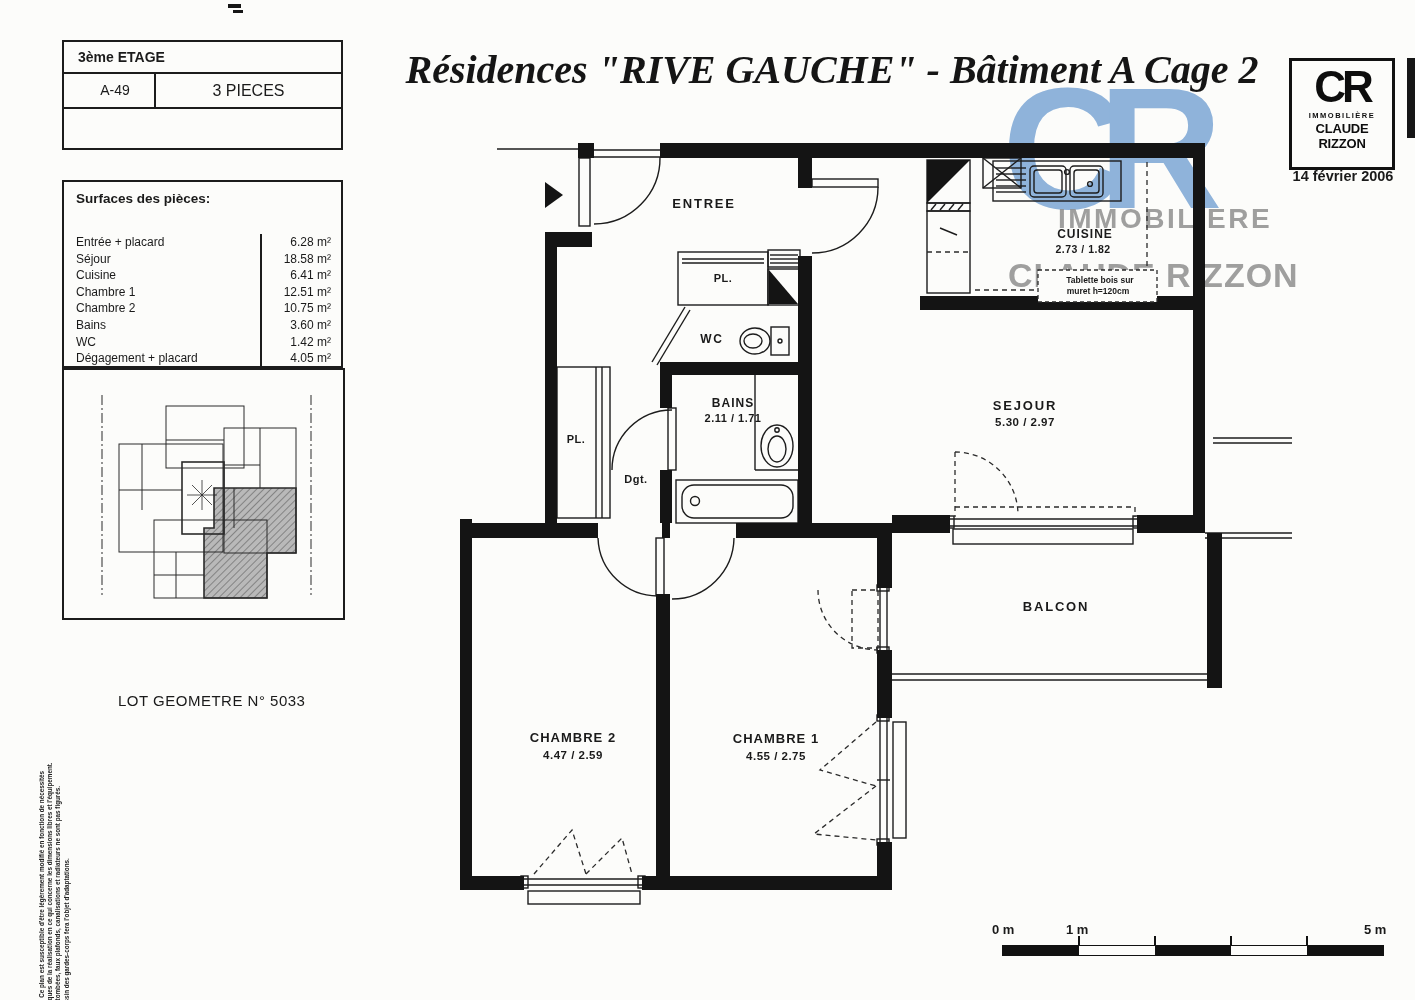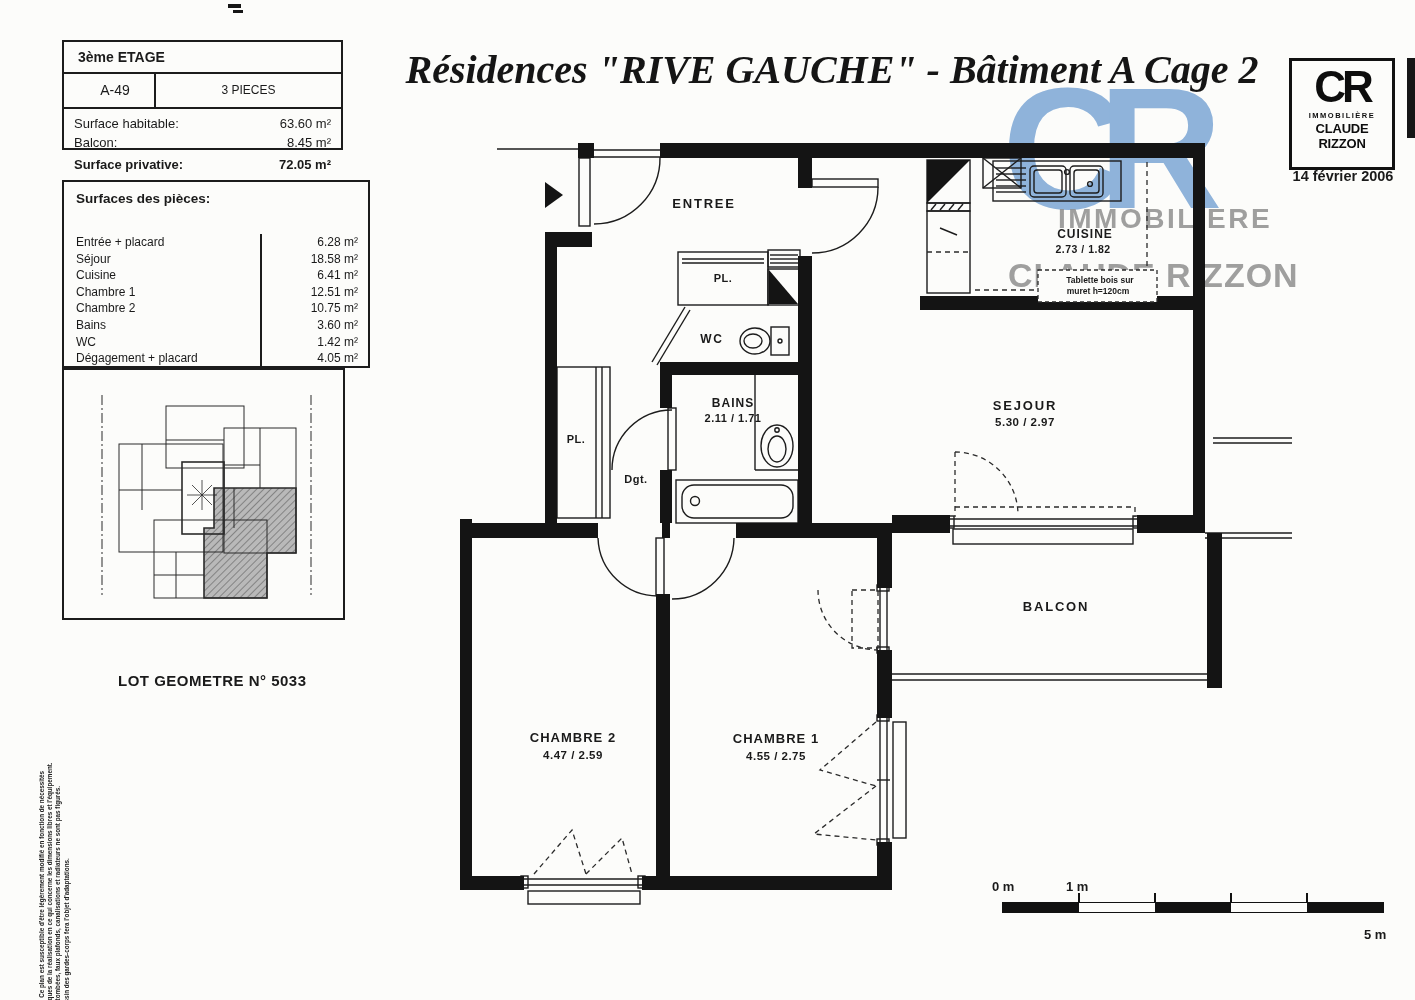--- a/index.html
+++ b/index.html
@@ -5,31 +5,31 @@
   html,body{margin:0;padding:0;background:#e8e8e6;}
   .page{position:relative;width:1415px;height:1000px;background:#fcfcfa;overflow:hidden;
         font-family:"Liberation Sans",sans-serif;color:#1a1a1a;}
   .abs{position:absolute;}
   
   .box{position:absolute;border:2px solid #1c1c1c;background:#fcfcfa;box-sizing:border-box;}
   #info-box{left:62px;top:40px;width:281px;height:110px;}
   .ib-r1{height:30px;line-height:30px;padding-left:14px;font-size:14px;font-weight:bold;border-bottom:2px solid #1c1c1c;}
   .ib-r2{height:33px;border-bottom:2px solid #1c1c1c;display:flex;}
   .ib-r2 .cellA{width:78px;border-right:2px solid #1c1c1c;text-align:center;line-height:33px;font-size:14px;margin-left:12px;}
-  .ib-r2 .cellB{flex:1;text-align:center;line-height:33px;font-size:12px;}
+  .ib-r2 .cellB{flex:1;text-align:center;line-height:33px;font-size:16px;}
   .ib-r3{padding:5px 10px 0 10px;}
   .srow{display:flex;justify-content:space-between;font-size:13px;line-height:19px;}
   .srow.bold{font-weight:bold;margin-top:3px;}
-  #surf-box{left:62px;top:180px;width:308px;height:188px;}
+  #surf-box{left:62px;top:180px;width:281px;height:188px;}
   .sb-title{padding:9px 0 0 12px;font-size:13.5px;font-weight:bold;}
   .sb-list{position:absolute;left:12px;right:10px;top:52px;text-align:center;}
   .sb-row{display:flex;justify-content:space-between;font-size:12px;line-height:16.6px;}
   .sb-vline{position:absolute;left:196px;top:52px;height:134px;width:1.5px;background:#1c1c1c;}
   #keyplan-box{left:62px;top:368px;width:283px;height:252px;}
-  #lot-label{left:118px;top:672px;width:280px;font-size:15px;font-weight:bold;letter-spacing:.5px;}
+  #lot-label{left:118px;top:692px;width:280px;font-size:15px;font-weight:normal;letter-spacing:.5px;}
   
   #main-title{left:378px;top:46px;width:908px;text-align:center;
      font-family:"Liberation Serif",serif;font-style:italic;font-weight:600;font-size:40px;color:#151515;white-space:nowrap;}
   #logo-box{left:1289px;top:58px;width:106px;height:112px;border:3px solid #111;box-sizing:border-box;
      text-align:center;background:#fcfcfa;}
   .logo-cr{font-size:44px;font-weight:900;letter-spacing:-4px;line-height:.95;margin-top:5px;color:#0d0d0d;}
   .logo-l1{font-size:7.5px;font-weight:bold;letter-spacing:1.5px;margin-top:3px;color:#0d0d0d;}
   .logo-l2{font-size:13px;font-weight:900;margin-top:1px;color:#0d0d0d;letter-spacing:-.2px;}
   #logo-date{left:1289px;top:168px;width:108px;text-align:center;font-size:14.5px;font-weight:bold;}
   
@@ -39,21 +39,21 @@
   #wm-l1{left:1058px;top:203px;font-size:28px;font-weight:800;letter-spacing:2.5px;color:#8f8f8f;opacity:.85;}
   #wm-l2{left:1008px;top:256px;font-size:34px;font-weight:900;letter-spacing:1px;color:#8f8f8f;opacity:.85;}
   
   #plan{position:absolute;left:440px;top:130px;z-index:2;}
   text{font-family:"Liberation Sans",sans-serif;fill:#1a1a1a;}
   .rlabel{font-size:13px;font-weight:bold;letter-spacing:1.8px;}
   .rdims{font-size:11.5px;font-weight:bold;letter-spacing:.5px;}
   .slabel{font-size:11px;font-weight:bold;letter-spacing:.5px;}
   .note-t{font-size:8.5px;font-weight:bold;}
   
-  #scalebar{left:990px;top:879px;width:410px;height:44px;}
+  #scalebar{left:990px;top:922px;width:410px;height:44px;}
   .sc-lab{position:absolute;top:0;font-size:13px;font-weight:bold;}
   .sc-bar{position:absolute;left:12px;top:23px;width:380px;height:9px;border:1.3px solid #111;display:flex;box-sizing:content-box;}
   .sc-seg{height:100%;}
   .sc-tick{position:absolute;top:14px;width:1.5px;height:10px;background:#111;}
   
   #disclaimer{left:-95px;top:852px;width:300px;height:34px;transform:rotate(-90deg);
      font-size:6.3px;line-height:1.3;font-weight:600;color:#222;}
   
   .artifact{position:absolute;background:#161616;}
 </style>
@@ -64,34 +64,20 @@
 
   <div class="artifact" style="left:228px;top:4px;width:13px;height:4px;"></div>
   <div class="artifact" style="left:233px;top:10px;width:10px;height:3px;"></div>
   <div class="artifact" style="left:1407px;top:58px;width:8px;height:80px;"></div>
 
   <div class="box" id="info-box">
     <div class="ib-r1">3ème ETAGE</div>
     <div class="ib-r2">
       <div class="cellA">A-49</div>
       <div class="cellB">3 PIECES</div>
-    </div>
-    <div class="ib-r3">
-      <div class="srow">
-          <span>Surface habitable:</span>
-          <span>63.60 m²</span>
-        </div>
-      <div class="srow">
-          <span>Balcon:</span>
-          <span>8.45 m²</span>
-        </div>
-      <div class="srow bold">
-          <span>Surface privative:</span>
-          <span>72.05 m²</span>
-        </div>
     </div>
   </div>
 
   <div class="box" id="surf-box">
     <div class="sb-title">Surfaces des pièces:</div>
     <div class="sb-vline"></div>
     <div class="sb-list">
       <div class="sb-row">
           <span>Entrée + placard</span>
           <span>6.28 m²</span>
@@ -372,21 +358,21 @@
       <text class="rlabel" x="573" y="742" text-anchor="middle" style="letter-spacing:1px">CHAMBRE 2</text>
       <text class="rdims" x="573" y="759" text-anchor="middle">4.47 / 2.59</text>
       <text class="rlabel" x="776" y="743" text-anchor="middle" style="letter-spacing:1px">CHAMBRE 1</text>
       <text class="rdims" x="776" y="760" text-anchor="middle">4.55 / 2.75</text>
     </g>
   </svg>
 
   <div class="abs" id="scalebar">
     <span class="sc-lab" style="left:2px;">0 m</span>
     <span class="sc-lab" style="left:76px;">1 m</span>
-    <span class="sc-lab" style="left:374px;margin-top:48px;">5 m</span>
+    <span class="sc-lab" style="left:374px;">5 m</span>
     <div class="sc-tick" style="left:88px;"></div>
     <div class="sc-tick" style="left:164px;"></div>
     <div class="sc-tick" style="left:240px;"></div>
     <div class="sc-tick" style="left:316px;"></div>
     <div class="sc-bar">
       <span class="sc-seg" style="width:76px;background:#111;"></span>
       <span class="sc-seg" style="width:76px;background:#fcfcfa;"></span>
       <span class="sc-seg" style="width:76px;background:#111;"></span>
       <span class="sc-seg" style="width:76px;background:#fcfcfa;"></span>
       <span class="sc-seg" style="width:76px;background:#111;"></span>

